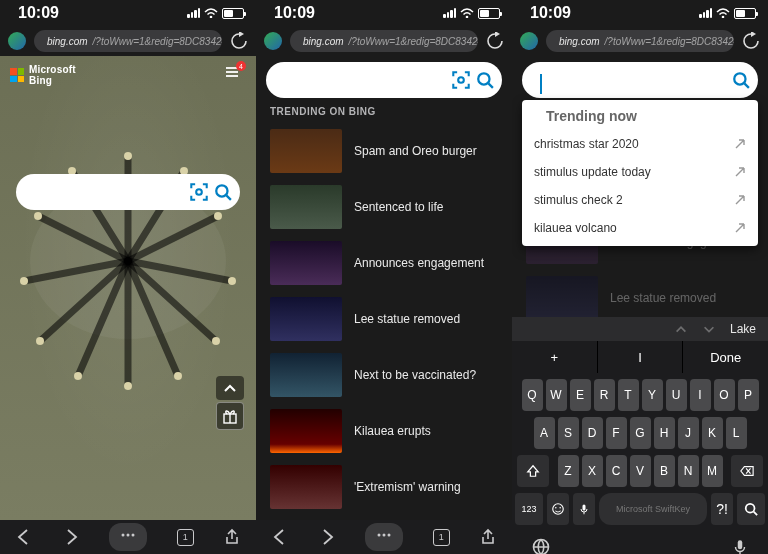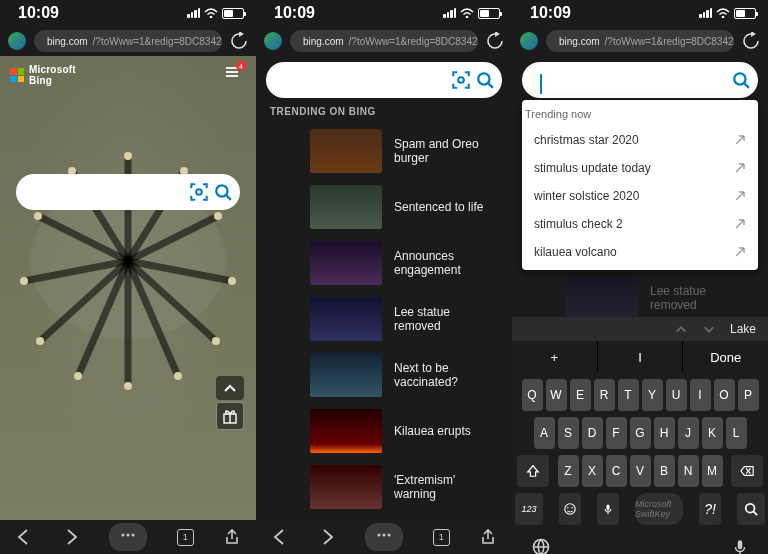--- a/index.html
+++ b/index.html
@@ -12,21 +12,21 @@
   .status .right { display: flex; align-items: center; gap: 4px; }
   .sig { display: flex; align-items: flex-end; gap: 1px; }
   .sig .b { width: 2.5px; background:#fff; border-radius:1px; }
   .sig .b1{height:4px}.sig .b2{height:6px}.sig .b3{height:8px}.sig .b4{height:10px}
   .wifi { width: 14px; height: 10px; }
   .batt { width: 22px; height: 11px; border:1px solid #fff; border-radius:2px; position:relative; }
   .batt::after { content:""; position:absolute; right:-3px; top:3px; width:2px; height:4px; background:#fff; border-radius:0 1px 1px 0;}
   .batt .fill { position:absolute; left:1px; top:1px; bottom:1px; width:9px; background:#fff; border-radius:1px;}
 
   
-  .urlbar { height: 30px; display:flex; align-items:center; gap:8px; padding:0 8px; }
+  .urlbar { height: 30px; display:flex; align-items:center; gap:8px; padding:0 8px;font-style:italic; }
   .avatar { width:18px; height:18px; border-radius:50%; background:linear-gradient(135deg,#3a5,#26a);}
   .pill { flex:1; height:22px; background:#3a3a3c; border-radius:11px; display:flex; align-items:center; gap:5px; padding:0 8px; color:#e6e6e6; font-size:10px; overflow:hidden; white-space:nowrap;}
   .lock { width:8px; height:10px;}
   .refresh { width:18px; height:18px; color:#ddd;}
 
   
   .content { flex:1; position:relative; overflow:hidden; }
 
   
   .bg { position:absolute; inset:0; background:
@@ -48,53 +48,53 @@
   .chev-up { position:absolute; right:12px; bottom:120px; width:28px; height:24px; background:rgba(0,0,0,.5); border-radius:4px; display:flex;align-items:center;justify-content:center; color:#fff;}
   .gift { position:absolute; right:12px; bottom:90px; width:28px; height:28px; background:rgba(0,0,0,.5); border:1px solid rgba(255,255,255,.4); border-radius:4px; display:flex;align-items:center;justify-content:center; color:#fff;}
 
   
   .toolbar { height:34px; background:#1c1c1e; display:flex; align-items:center; justify-content:space-around; color:#c9c9cb; }
   .toolbar svg{width:18px;height:18px;}
   .tabbox{border:1.5px solid #c9c9cb;border-radius:3px;width:17px;height:17px;display:flex;align-items:center;justify-content:center;font-size:9px;}
 
   
   .tr-head { color:#b4b4b6; font-size:10px; font-weight:700; letter-spacing:.5px; padding:50px 14px 8px;}
-  .tr-row { display:flex; align-items:center; gap:12px; padding:4px 14px 8px;margin-left:40px; }
+  .tr-row { display:flex; align-items:center; gap:12px; padding:4px 14px 8px; }
   .thumb { width:72px; height:44px; border-radius:2px; background:#333; flex-shrink:0;}
   .tr-title { color:#eaeaea; font-size:12px;}
   .th0{background:linear-gradient(#4b2b15,#6b3a15);} 
   .th1{background:linear-gradient(#2a3a2a,#4a5a4a);} 
   .th2{background:linear-gradient(#1a0c28,#4a2c58);} 
   .th3{background:linear-gradient(#101030,#303060);} 
   .th4{background:linear-gradient(#200,#600 80%,#f60);} 
   .th5{background:linear-gradient(#123,#356);} 
   .th6{background:linear-gradient(#300,#633);} 
 
   
   .dropdown { position:absolute; top:44px; left:10px; right:10px; background:#fff; border-radius:4px; padding:8px 0 4px; box-shadow:0 4px 10px rgba(0,0,0,.5);}
-  .dd-head { color:#666; font-size:11px; font-weight:400; padding:0 3px 6px;}
+  .dd-head { color:#666; font-size:14px; font-weight:700; padding:0 24px 6px;}
   .dd-row { display:flex; justify-content:space-between; align-items:center; color:#333; font-size:12px; padding:7px 12px;}
   .dd-row svg{color:#999; width:12px;height:12px;}
   .cursor { position:absolute; top:12px; left:18px; width:1.5px; height:20px; background:#007fc3; }
   .bg-faded { position:absolute; inset:0; background:#1b1b1b; }
   .faded-list { position:absolute; top:160px; left:0; right:0; opacity:.35;}
 
   .kbacc { position:absolute; bottom:213px; left:0; right:0; height:24px; background:#2c2c2e; display:flex; align-items:center; justify-content:flex-end; gap:14px; padding:0 12px; color:#e6e6e6; font-size:12px;}
   .kbacc .dim{opacity:.35;}
   .predict { position:absolute; bottom:181px; left:0; right:0; height:32px; background:#1c1c1e; display:flex;}
   .predict .cell{flex:1;display:flex;align-items:center;justify-content:center;color:#fff;font-size:13px;border-right:1px solid #000;}
   .predict .cell:last-child{border:none;}
   .keyboard { position:absolute; bottom:0; left:0; right:0; height:181px; background:#1c1c1e; padding:6px 3px 4px;}
   .krow { display:flex; justify-content:center; gap:3px; margin-bottom:6px;}
   .key { background:#4a4a4c; color:#fff; border-radius:4px; height:32px; width:21px; display:flex; align-items:center; justify-content:center; font-size:12px;}
   .key.dark{background:#2f2f31;}
   .key.wide{width:32px;}
   .krow.r3 { padding: 0 2px; justify-content: space-between; }
   .krow.r3 .mid { display:flex; gap:3px; }
-  .krow.r4 { align-items:center; gap:16px;font-style:italic; }
+  .krow.r4 { align-items:center; gap:4px; }
   .spacebar{flex:1;height:32px;background:#2f2f31;border-radius:12px;display:flex;align-items:center;justify-content:center;color:#777;font-size:9px;}
   .kbottom{display:flex;justify-content:space-between;align-items:center;padding:6px 16px 0;color:#ccc;}
 
   .flexspacer{flex:1;}
   input.hidden-input { border:none; outline:none; background:transparent; width:1px;}
 </style>
 </head>
 <body>
 
 <svg width="0" height="0" style="position:absolute">
@@ -439,26 +439,20 @@
     <div class="dropdown">
       <div class="dd-head">Trending now</div>
       <div class="dd-row">
             <span>christmas star 2020</span>
             <svg viewBox="0 0 12 12">
               <use href="#i-trend"></use>
             </svg>
           </div>
       <div class="dd-row">
             <span>stimulus update today</span>
-            <svg viewBox="0 0 12 12">
-              <use href="#i-trend"></use>
-            </svg>
-          </div>
-      <div class="dd-row">
-            <span>winter solstice 2020</span>
             <svg viewBox="0 0 12 12">
               <use href="#i-trend"></use>
             </svg>
           </div>
       <div class="dd-row">
             <span>stimulus check 2</span>
             <svg viewBox="0 0 12 12">
               <use href="#i-trend"></use>
             </svg>
           </div>

